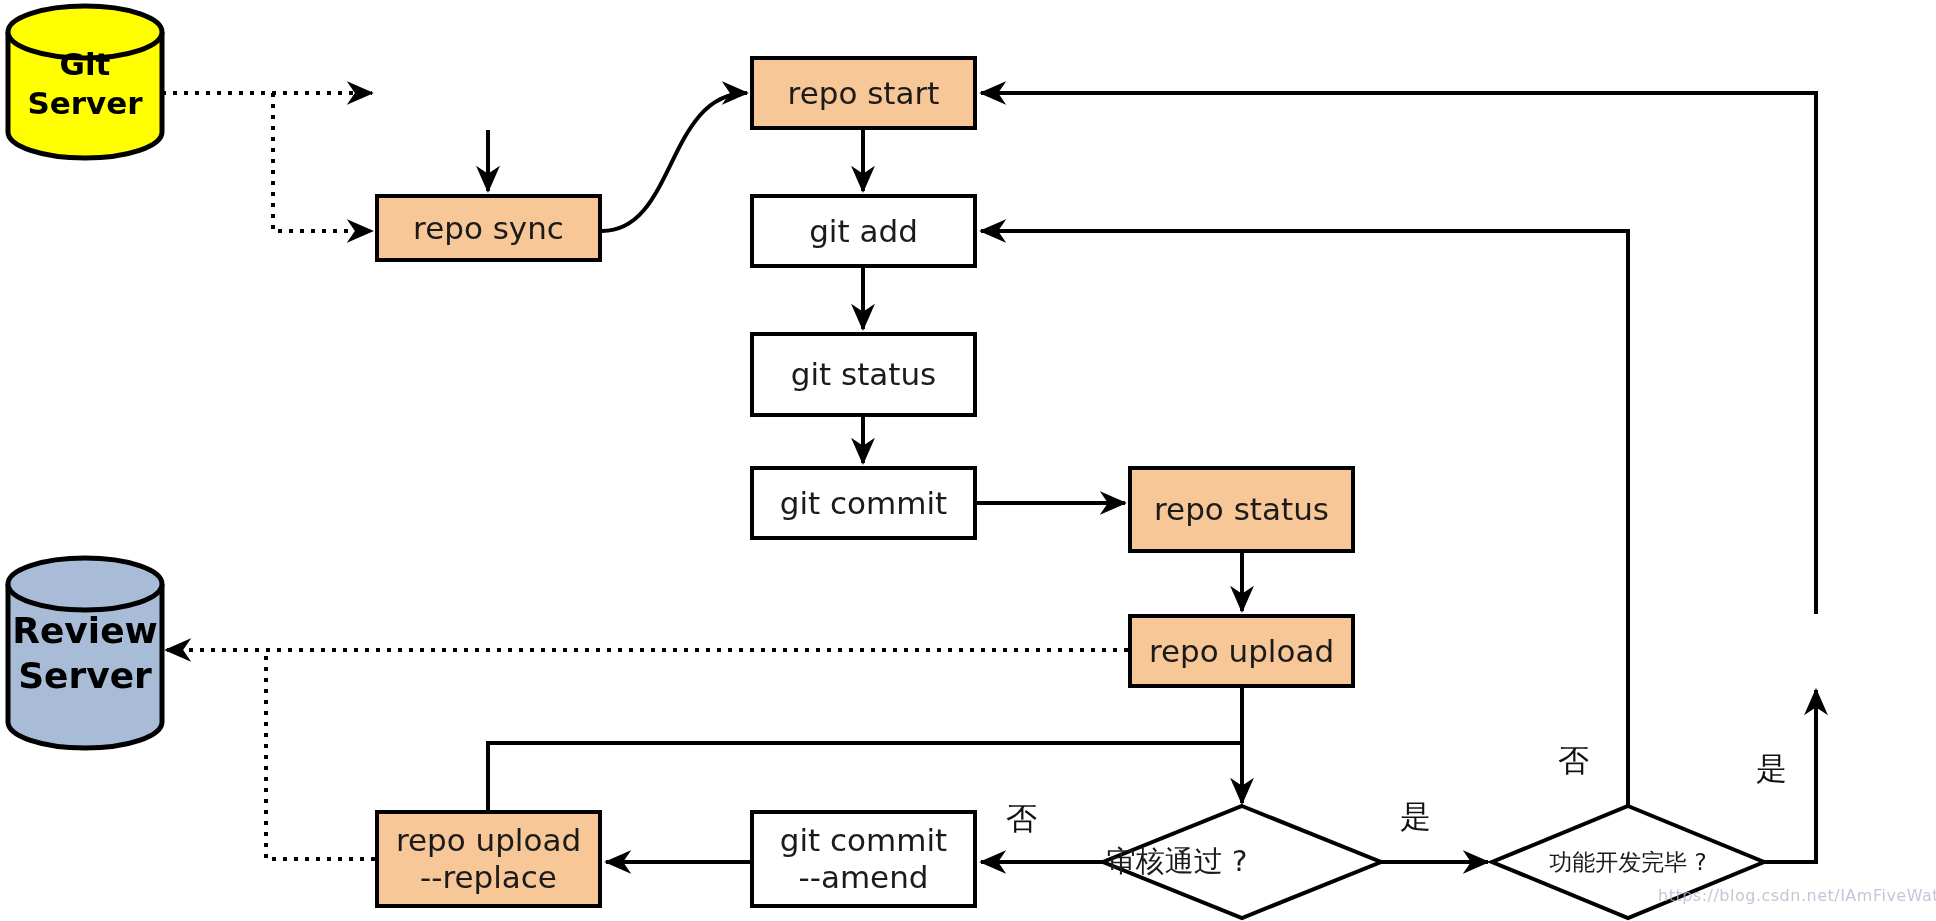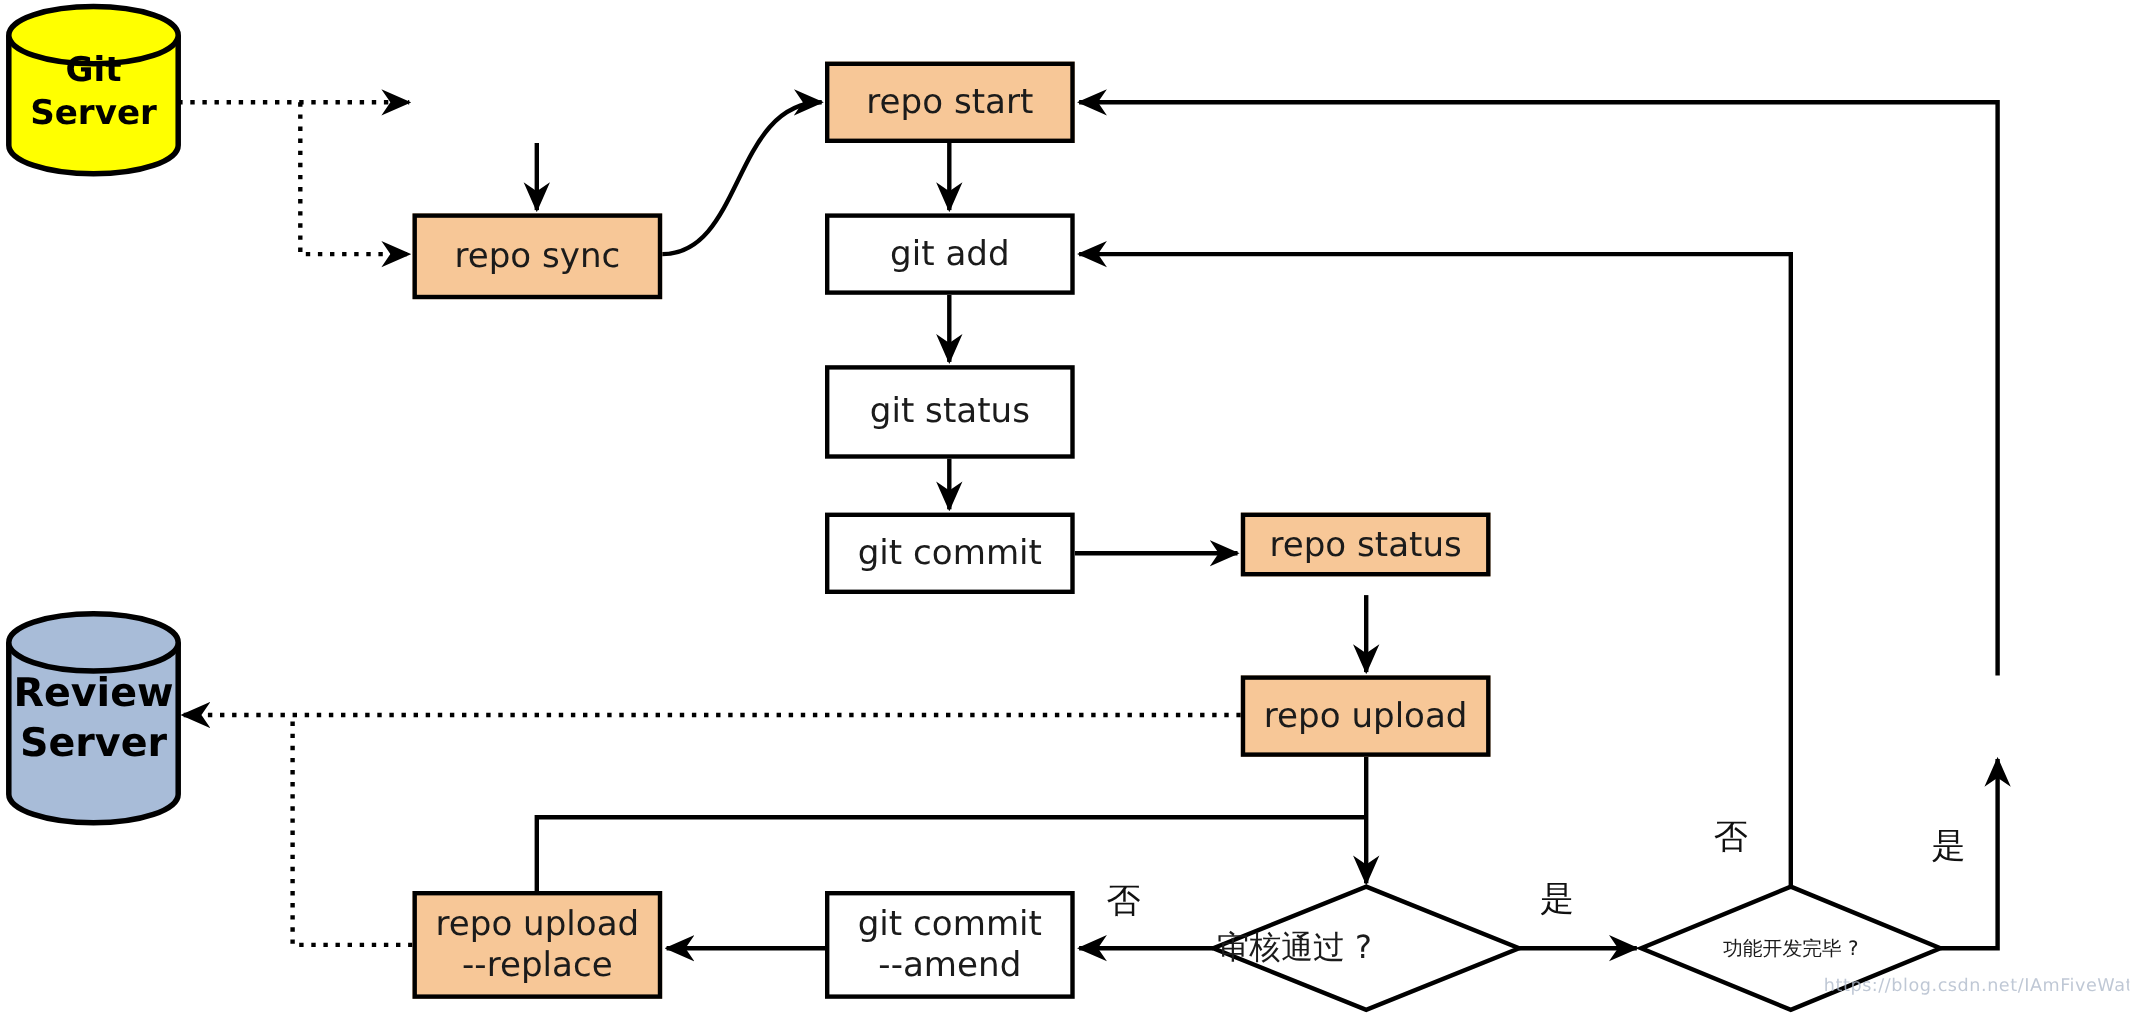--- a/index.html
+++ b/index.html
@@ -11,35 +11,35 @@
         font-size:31px;color:#1b1b1b;line-height:1.18;text-align:center;}
   .orange{background:#f7c797;}
   .cyl-label{position:absolute;text-align:center;font-weight:bold;color:#000;line-height:1.25;}
   .diamond-label{position:absolute;display:flex;align-items:center;justify-content:center;
         color:#1b1b1b;text-align:center;}
   .edge-label{position:absolute;font-size:31px;color:#111;}
   .watermark{position:absolute;left:1658px;top:886px;font-size:16px;color:#aeb9ca;opacity:0.78;
         letter-spacing:0.5px;white-space:nowrap;}
 
   #n-repo-init {left:375px;top:56px;width:227px;height:74px;}
-  #n-repo-sync {left:375px;top:194px;width:227px;height:78px;}
+  #n-repo-sync {left:375px;top:194px;width:227px;height:68px;}
   #n-repo-start{left:750px;top:56px;width:227px;height:74px;}
   #n-git-add   {left:750px;top:194px;width:227px;height:74px;}
   #n-git-status{left:750px;top:332px;width:227px;height:85px;}
   #n-git-commit{left:750px;top:466px;width:227px;height:74px;}
-  #n-repo-status{left:1128px;top:466px;width:227px;height:58px;}
+  #n-repo-status{left:1128px;top:466px;width:227px;height:87px;}
   #n-repo-upload{left:1128px;top:614px;width:227px;height:74px;}
   #n-repo-prune {left:1703px;top:614px;width:226px;height:72px;}
   #n-replace{left:375px;top:810px;width:227px;height:98px;}
   #n-amend  {left:750px;top:810px;width:227px;height:98px;}
 
   #lbl-git-server{left:8px;top:45px;width:154px;font-size:31px;}
   #lbl-review-server{left:8px;top:608px;width:154px;font-size:36px;}
   #lbl-decision1{left:1038px;top:806px;width:278px;height:112px;font-size:29px;}
-  #lbl-decision2{left:1492px;top:806px;width:272px;height:112px;font-size:18px;}
+  #lbl-decision2{left:1492px;top:806px;width:272px;height:112px;font-size:23px;}
 
   #lbl-no1{left:1006px;top:798px;}
   #lbl-yes1{left:1400px;top:796px;}
   #lbl-no2{left:1558px;top:740px;}
   #lbl-yes2{left:1756px;top:748px;}
 </style>
 </head>
 <body>
 
 <div class="canvas">

